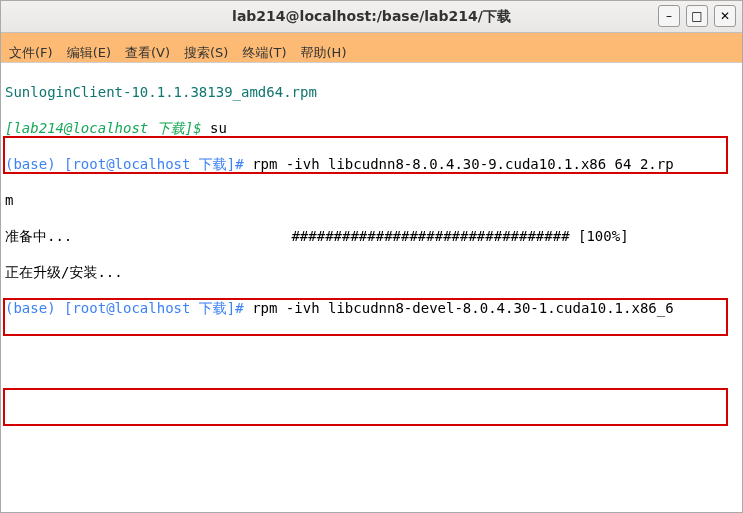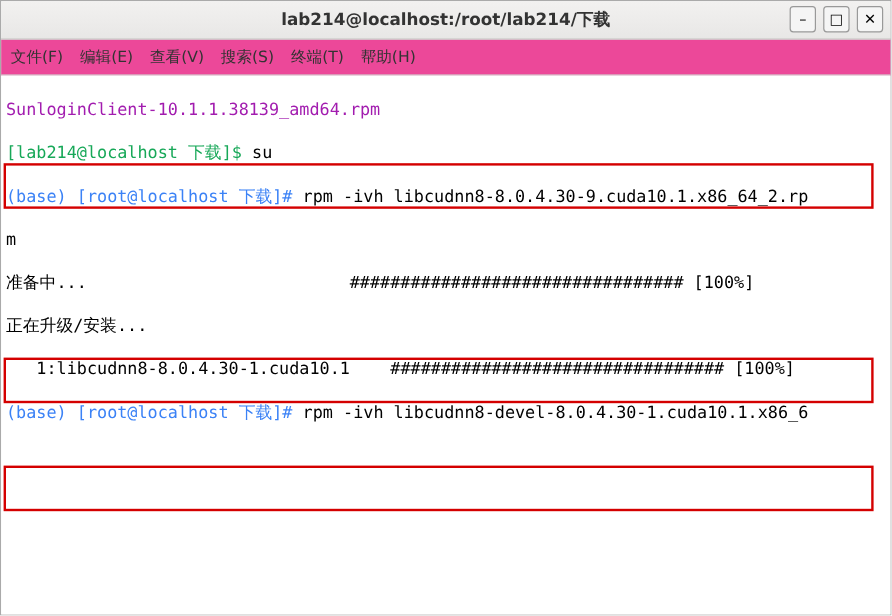--- a/index.html
+++ b/index.html
@@ -2,35 +2,35 @@
 <html><head>
 <meta charset="utf-8">
 <style>
   * { margin: 0; padding: 0; box-sizing: border-box; }
   html, body { width: 743px; height: 513px; background: #fff; font-family: "DejaVu Sans", sans-serif; overflow: hidden; }
   .window { width: 743px; height: 513px; border: 1px solid #aaa; background: #fff; display: flex; flex-direction: column; }
   .titlebar { height: 32px; background: linear-gradient(#f2f1f0, #e8e7e6); border-bottom: 1px solid #c0bfbd; display: flex; align-items: center; position: relative; }
   .titlebar .title { flex: 1; text-align: center; font-size: 14px; color: #333; font-weight: bold; }
   .titlebar .controls { position: absolute; right: 6px; top: 4px; display: flex; gap: 6px; }
   .titlebar .controls .btn { width: 22px; height: 22px; border: 1px solid #999; border-radius: 3px; background: #f5f5f5; display: flex; align-items: center; justify-content: center; font-size: 12px; cursor: pointer; }
-  .menubar { height: 30px; background: #ec4899; border-bottom: 1px solid #d0cfcd; display: flex; align-items: center; padding: 0 8px; font-size: 13px; color: #333; }
+  .menubar { height: 30px; background: #fdba74; border-bottom: 1px solid #d0cfcd; display: flex; align-items: flex-end; padding: 0 8px; font-size: 13px; color: #333; }
   .menubar .menu-item { margin-right: 14px; cursor: pointer; }
   .terminal { flex: 1; background: #fff; font-family: "DejaVu Sans Mono", "Courier New", monospace; font-size: 14px; line-height: 18px; padding: 2px 4px; color: #000; white-space: pre; overflow: hidden; position: relative; }
-  .green { color: #17a858; }
+  .green { color: #17a858; font-style: italic; }
   .red { color: #3b82f6; }
-  .teal { color: #a21caf; }
+  .teal { color: #0f766e; }
   .line { white-space: pre; }
   .hlbox { position: absolute; border: 2px solid #d40000; pointer-events: none; }
 </style>
 </head>
 <body>
 
 <div class="window">
   <div class="titlebar">
-    <div class="title">lab214@localhost:/root/lab214/下载</div>
+    <div class="title">lab214@localhost:/base/lab214/下载</div>
     <div class="controls">
       <div class="btn">–</div>
       <div class="btn">□</div>
       <div class="btn">✕</div>
     </div>
   </div>
   <div class="menubar">
     <span class="menu-item">文件(F)</span>
     <span class="menu-item">编辑(E)</span>
     <span class="menu-item">查看(V)</span>
@@ -38,21 +38,20 @@
     <span class="menu-item">终端(T)</span>
     <span class="menu-item">帮助(H)</span>
   </div>
   <div class="terminal">
 <div class="line teal">SunloginClient-10.1.1.38139_amd64.rpm</div>
 <div class="line"><span class="green">[lab214@localhost 下载]$ </span><span>su</span></div>
 <div class="line"><span class="red">(base) [root@localhost 下载]# </span><span>rpm -ivh libcudnn8-8.0.4.30-9.cuda10.1.x86_64_2.rp</span></div>
 <div class="line">m</div>
 <div class="line">准备中...                          ################################# [100%]</div>
 <div class="line">正在升级/安装...</div>
-<div class="line">   1:libcudnn8-8.0.4.30-1.cuda10.1    ################################# [100%]</div>
 <div class="line"><span class="red">(base) [root@localhost 下载]# </span><span>rpm -ivh libcudnn8-devel-8.0.4.30-1.cuda10.1.x86_6</span></div>
 
 
 
 
 
 
 
 
 

